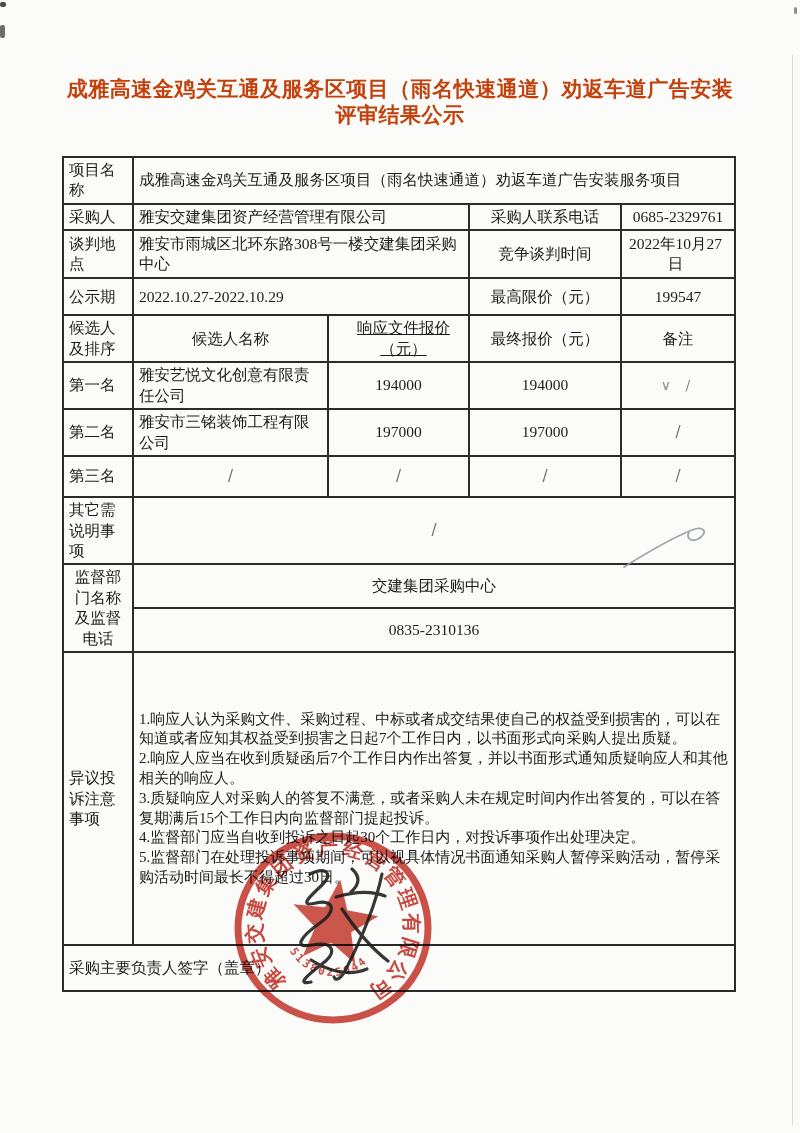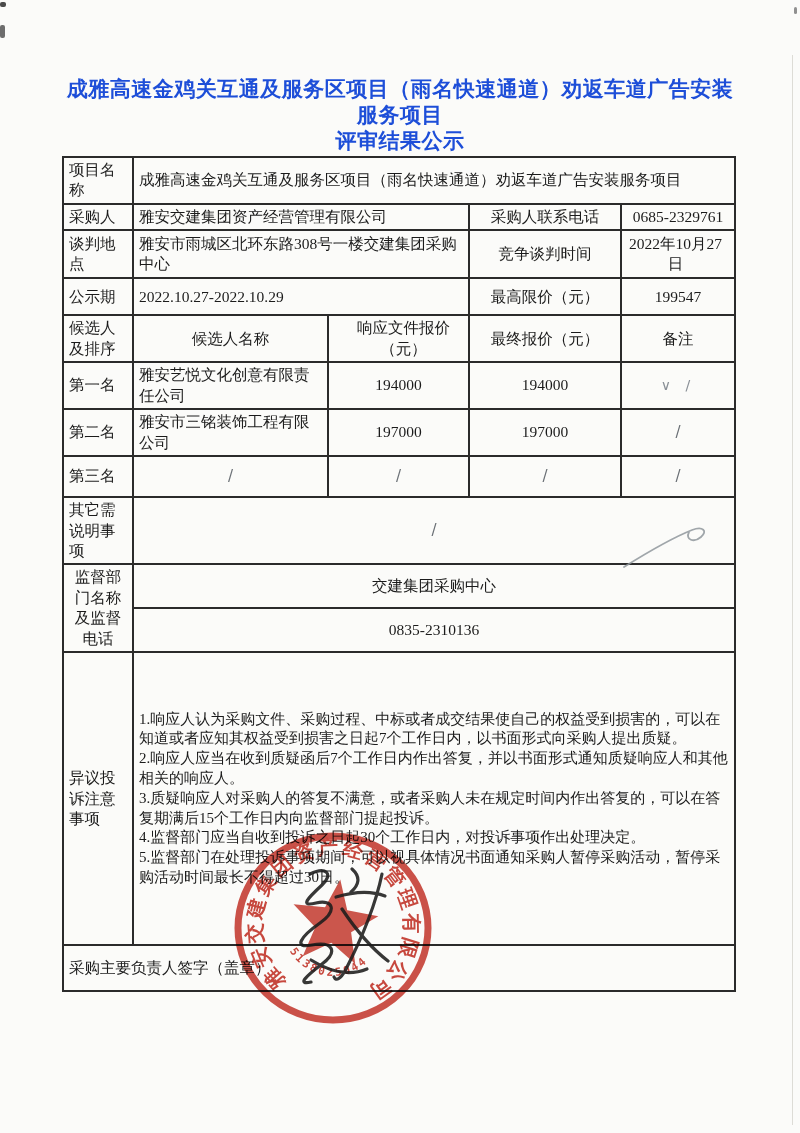--- a/index.html
+++ b/index.html
@@ -10,21 +10,21 @@
     color:#161616;
   }
   
   .scan-mark{position:absolute;background:#4a4a4a;border-radius:2px;}
   .edge-line{position:absolute;width:1px;background:#dddcd6;}
 
   
   .title-block{
     position:absolute;top:76px;left:0;width:800px;text-align:center;
     font-family:"DejaVu Sans","Liberation Sans",sans-serif;
-    font-weight:bold;font-size:21px;line-height:26px;color:#1d4ed8;
+    font-weight:bold;font-size:21px;line-height:26px;color:#c2410c;
     letter-spacing:0.5px;
   }
   .title-block div{margin:0;}
   .subtitle{margin-top:2px;}
 
   
   table.doc{
     position:absolute;left:62px;top:156px;width:672px;
     border-collapse:collapse;table-layout:fixed;
     font-size:15.5px;color:#1b1b1b;border-radius:17px;
@@ -56,21 +56,20 @@
 </head>
 <body>
 
 <div class="scan-mark" style="left:0;top:2px;width:6px;height:5px;"></div>
 <div class="scan-mark" style="left:0;top:25px;width:5px;height:13px;opacity:.8;"></div>
 <div class="scan-mark" style="left:794px;top:7px;width:3px;height:7px;opacity:.6;"></div>
 <div class="edge-line" style="left:792px;top:55px;height:1070px;"></div>
 
 <div class="title-block">
   <div>成雅高速金鸡关互通及服务区项目（雨名快速通道）劝返车道广告安装</div>
-  <div>服务项目</div>
   <div class="subtitle">评审结果公示</div>
 </div>
 
 <table class="doc">
   <colgroup>
     <col style="width:70px">
       <col style="width:195px">
       <col style="width:141px">
     <col style="width:152px">
       <col style="width:114px">
@@ -94,21 +93,21 @@
   </tr>
   <tr style="height:37px">
     <td class="lab">公示期</td>
     <td class="val-l" colspan="2">2022.10.27-2022.10.29</td>
     <td class="c">最高限价（元）</td>
     <td class="num">199547</td>
   </tr>
   <tr style="height:36px">
     <td class="lab">候选人及排序</td>
     <td class="c">候选人名称</td>
-    <td class="c" style="padding-left:11px;padding-right:1px;">响应文件报价（元）</td>
+    <td class="c" style="padding-left:11px;padding-right:1px;text-decoration:underline;">响应文件报价（元）</td>
     <td class="c">最终报价（元）</td>
     <td class="c">备注</td>
   </tr>
   <tr style="height:44px">
     <td class="lab">第一名</td>
     <td class="val-l">雅安艺悦文化创意有限责任公司</td>
     <td class="num">194000</td>
     <td class="num">194000</td>
     <td class="note-cell">∨ /</td>
   </tr>

